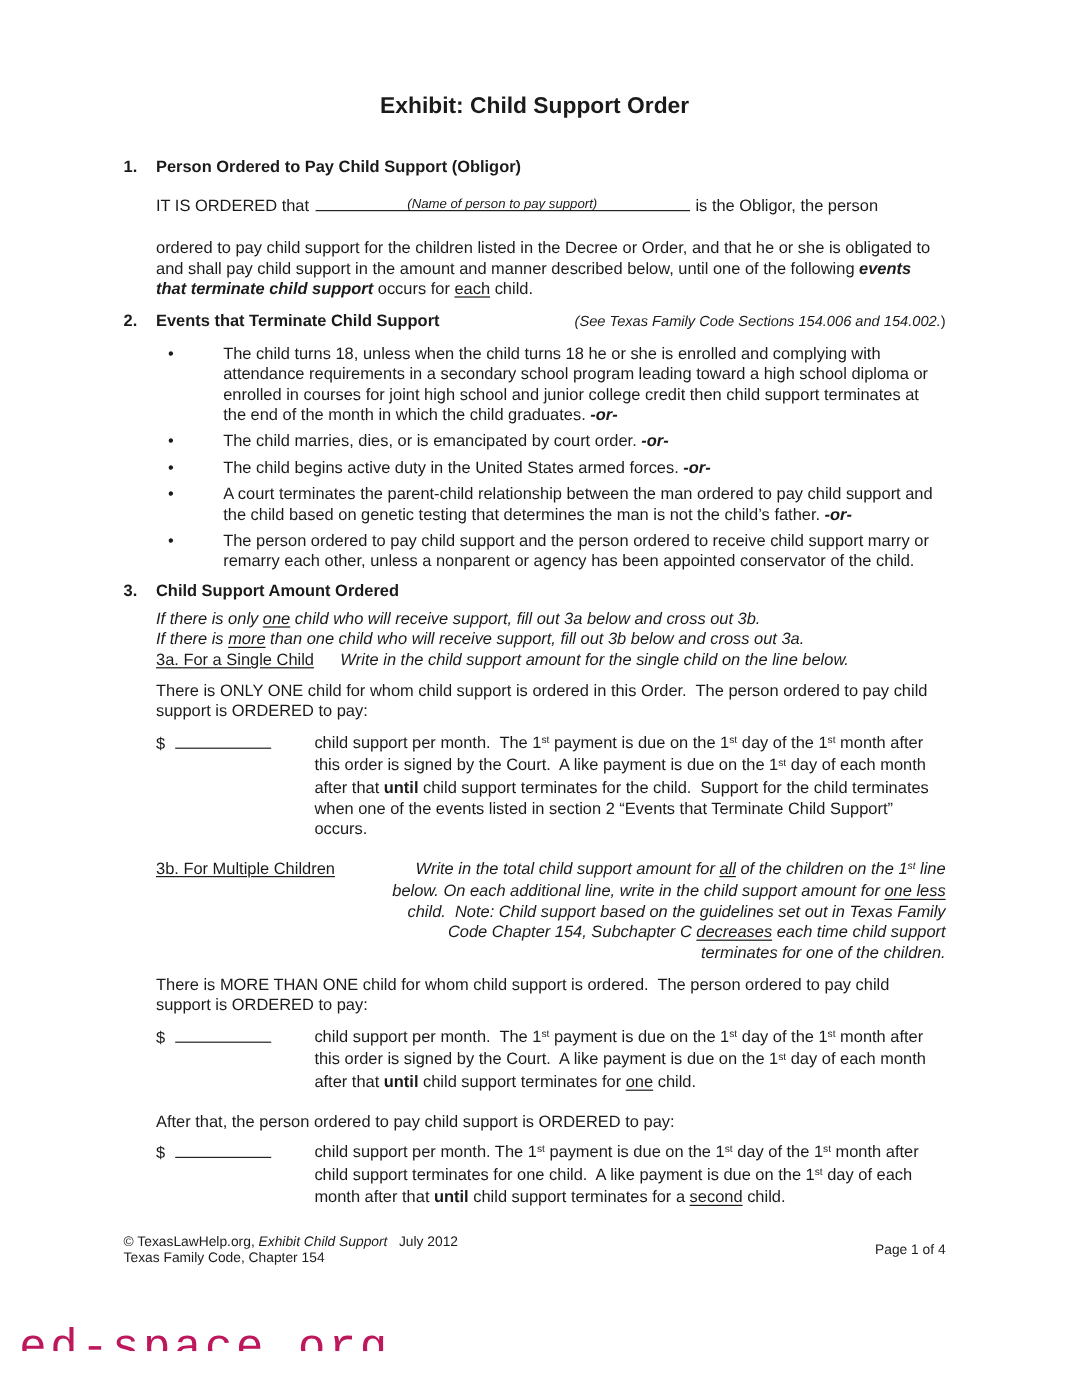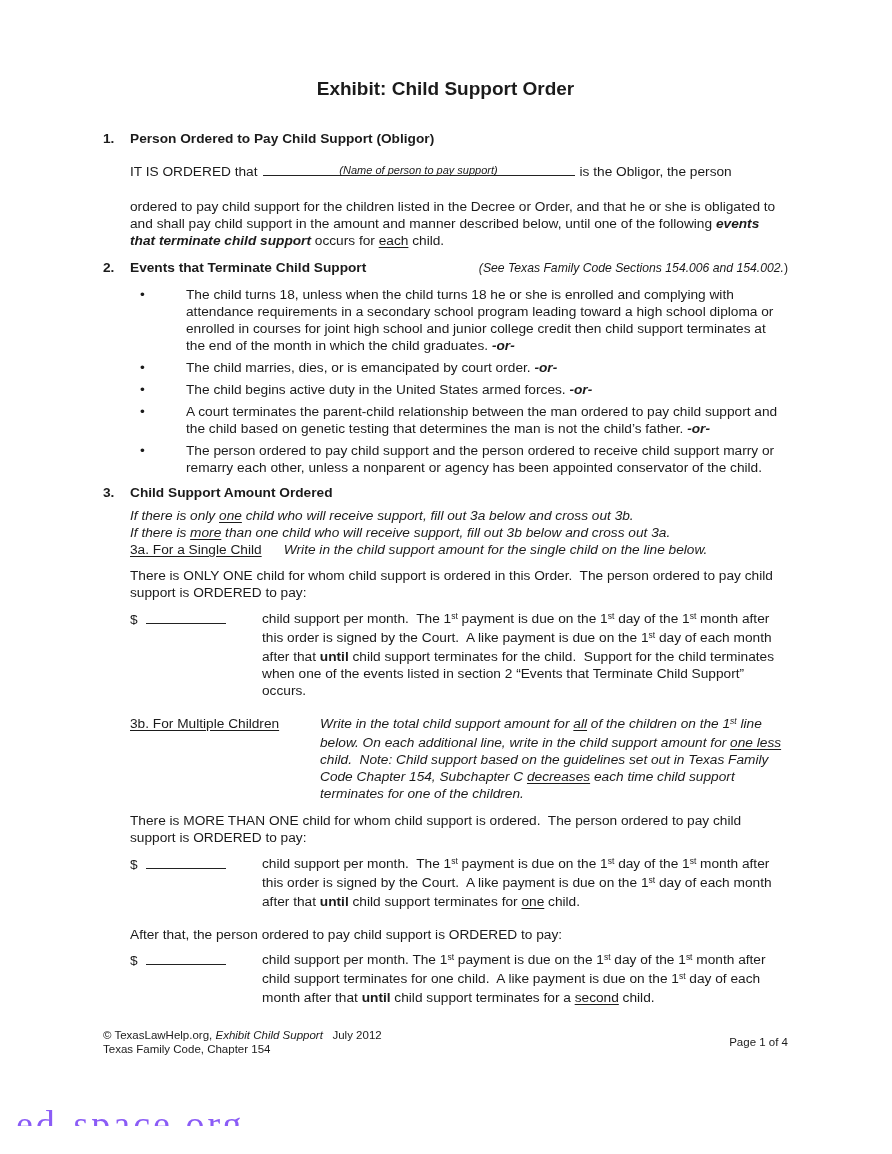--- a/index.html
+++ b/index.html
@@ -33,33 +33,33 @@
   .bullet{display:flex;margin-bottom:5px;}
   .dot{flex:0 0 18px;margin-left:10px;}
   .bullet .rich{flex:1;margin-left:28px;}
   .intro2{margin-bottom:20px;}
   .sub{margin-top:0;}
   .subhead{font-weight:normal;text-decoration:underline;text-underline-offset:2px;}
   .subhead-line{margin-bottom:9px;}
   .subdesc{margin-left:22px;}
   .threeb-head{display:flex;margin-bottom:10px;}
   .threeb-head .subhead{flex:0 0 190px;align-self:flex-start;}
-  .threeb-desc{flex:1;}
+  .threeb-desc{flex:1;text-align:right;}
   .amount-row{display:flex;margin-bottom:16px;}
   .amount-left{flex:0 0 132px;}
   .amt-blank{width:80px;height:13px;margin-left:8px;}
   .amount-text{flex:1;}
   .para1{margin-bottom:9px;}
   .para2{margin-bottom:8px;}
   footer{display:flex;justify-content:space-between;align-items:center;
          font-size:11.5px;line-height:14px;margin-top:22px;}
   .watermark{
     position:absolute;left:16px;top:1104px;
-    font-family:Liberation Serif, serif;font-size:38px;line-height:40px;
-    color:#8b5cf6;letter-spacing:3px;
+    font-family:Liberation Mono, monospace;font-size:38px;line-height:40px;
+    color:#be185d;letter-spacing:3px;
   }
 </style>
 </head>
 <body>
 
 <div class="page">
 
   <h1 class="title">Exhibit: Child Support Order</h1>
 
   <section class="s1">

